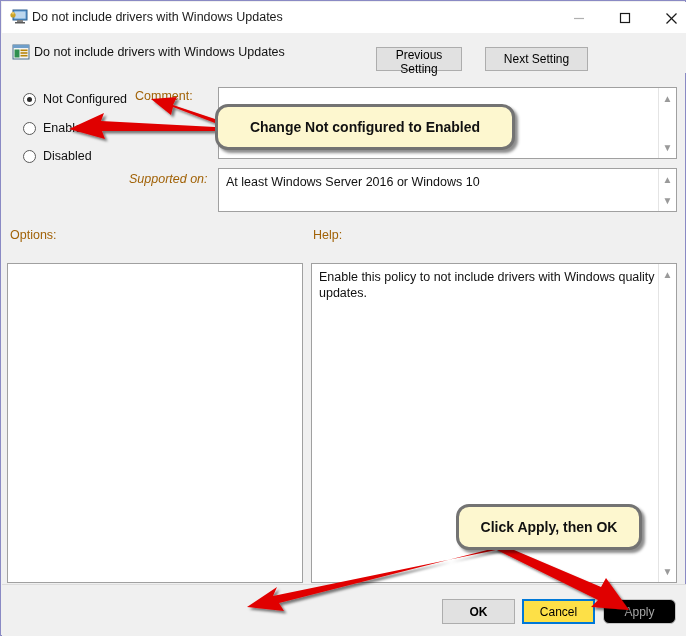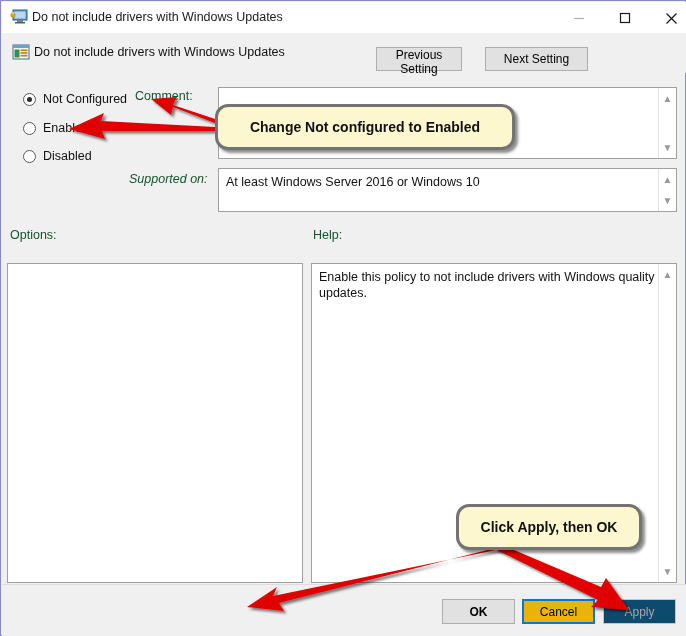--- a/index.html
+++ b/index.html
@@ -57,21 +57,21 @@
     width:13px;height:13px;border-radius:50%;
     border:1px solid #5a5a5a;background:#fff;
     box-sizing:border-box;position:relative;flex:0 0 auto;
   }
   .radio.checked::after{
     content:"";position:absolute;left:3px;top:3px;width:5px;height:5px;
     border-radius:50%;background:#2b2b2b;
   }
   .radio-label{margin-left:7px;font-size:12.5px;color:#111;white-space:nowrap;}
   
-  .field-label{position:absolute;font-size:12.5px;color:#14532d;white-space:nowrap;}
+  .field-label{position:absolute;font-size:12.5px;color:#a16207;white-space:nowrap;}
   .textbox{
     position:absolute;background:#ffffff;border:1px solid #a0a0a0;
     box-sizing:border-box;
   }
   .textbox .content{
     position:absolute;left:7px;top:5px;right:20px;
     font-size:12.5px;color:#111;line-height:16px;
   }
   .sbar{
     position:absolute;right:0;top:0;bottom:0;width:17px;
@@ -89,22 +89,22 @@
     position:absolute;left:1px;top:583px;width:684px;height:52px;
     background:#f0f0f0;border-top:1px solid #dcdcdc;
   }
   .dlgbtn{
     position:absolute;top:14px;height:25px;width:73px;
     background:#e1e1e1;border:1px solid #adadad;
     font-family:"Liberation Sans", sans-serif;font-size:12px;color:#000;
     padding:0;cursor:default;
   }
   #btn-ok{left:440px;font-weight:bold;}
-  #btn-cancel{left:520px;border:2px solid #0078d7;background:#eab308;}
-  #btn-apply{left:601px;color:#a6a6a6;background:#0c4a6e;border-color:#c6c6c6;}
+  #btn-cancel{left:520px;border:2px solid #0078d7;background:#fde047;}
+  #btn-apply{left:601px;color:#a6a6a6;background:#000000;border-color:#c6c6c6;border-radius:6px;}
   
   .overlay{position:absolute;left:0;top:0;width:686px;height:636px;pointer-events:none;}
   .callout{
     position:absolute;
     background:#fdf7cf;
     border:3px solid #737373;
     border-radius:13px;
     box-shadow:3px 3px 3px rgba(0,0,0,0.45);
     display:flex;align-items:center;justify-content:center;
     font-weight:bold;font-size:14px;color:#111;

